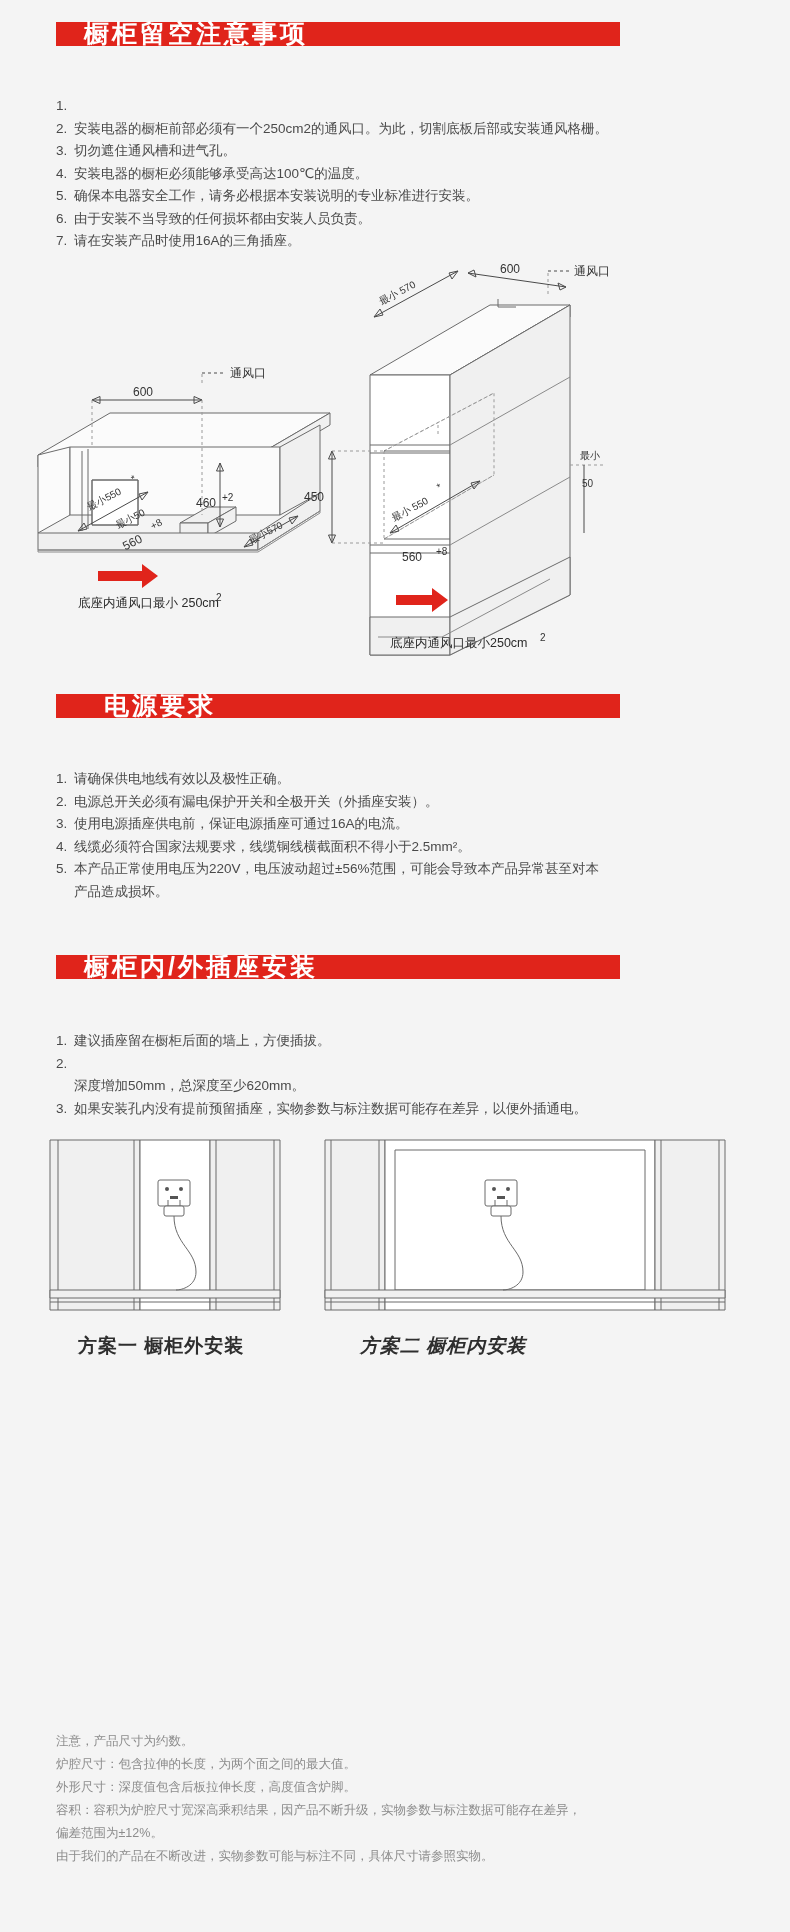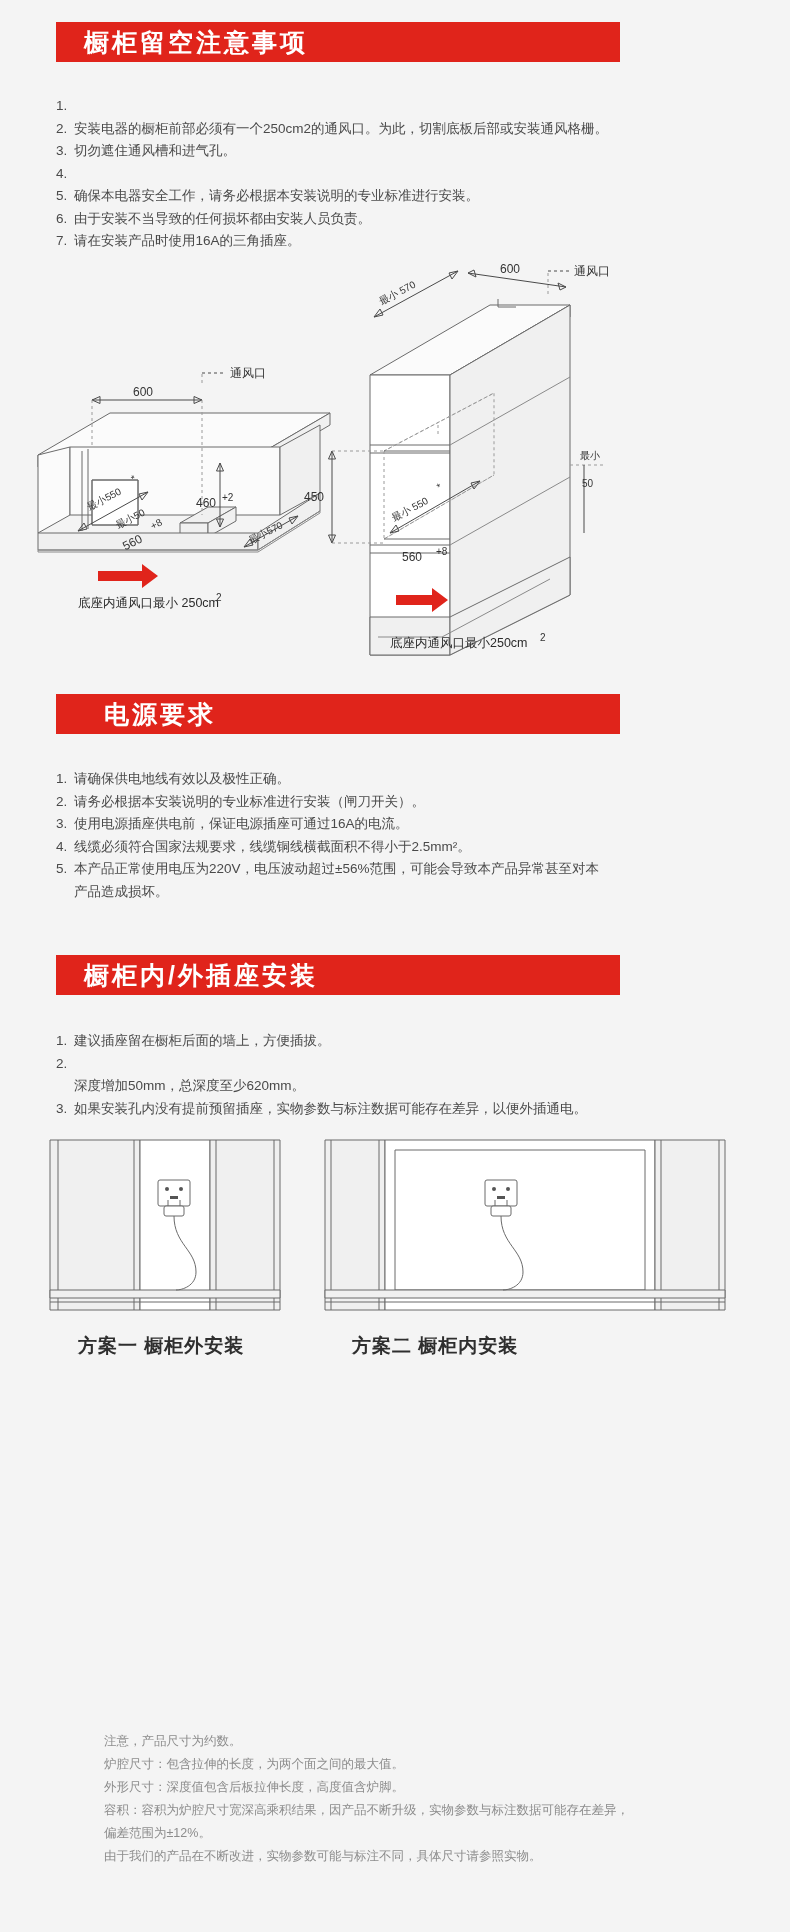--- a/index.html
+++ b/index.html
@@ -10,23 +10,23 @@
     font-family: "Liberation Sans", "DejaVu Sans", sans-serif;
     color: #3a3a3a;
     position: relative;
     overflow: hidden;
   }
   .page { position:relative; width:790px; height:1932px; background:#f4f4f4; }
 
   
   .sec-head {
     position:absolute;
-    height: 40px;
+    height: 24px;
     background:#e0241b;
-    display:flex; align-items:center;
+    display:flex; align-items:flex-end;
     padding-left: 28px;
   }
   .sec-head .title {
     color:#ffffff;
     font-size: 25px;
     font-weight: bold;
     letter-spacing: 3px;
     line-height: 1;
     white-space: nowrap;
   }
@@ -44,21 +44,20 @@
   .list .li .txt { }
   .list .li .cont { padding-left:18px; }
 
   
   .notes { position:absolute; left:56px; top:1730px; width:700px; }
   .notes .n {
     font-size: 12.5px;
     line-height: 23px;
     color:#8c8c8c;
     white-space:nowrap;
-    margin-left:48px;
   }
 
   
   .scheme-cap {
     position:absolute;
     font-size:19px;
     font-weight:bold;
     color:#2e2e2e;
     letter-spacing:1px;
     white-space:nowrap;
@@ -95,20 +94,21 @@
     <div class="li">
       <span class="num">2.</span>
       <span class="txt">安装电器的橱柜前部必须有一个250cm2的通风口。为此，切割底板后部或安装通风格栅。</span>
     </div>
     <div class="li">
       <span class="num">3.</span>
       <span class="txt">切勿遮住通风槽和进气孔。</span>
     </div>
     <div class="li">
       <span class="num">4.</span>
+      <span class="txt">安装电器的橱柜必须能够承受高达100℃的温度。</span>
     </div>
     <div class="li">
       <span class="num">5.</span>
       <span class="txt">确保本电器安全工作，请务必根据本安装说明的专业标准进行安装。</span>
     </div>
     <div class="li">
       <span class="num">6.</span>
       <span class="txt">由于安装不当导致的任何损坏都由安装人员负责。</span>
     </div>
     <div class="li">
@@ -274,21 +274,21 @@
     <span class="title">电源要求</span>
   </div>
 
   <div class="list" style="left:56px; top:768px; width:700px;">
     <div class="li">
       <span class="num">1.</span>
       <span class="txt">请确保供电地线有效以及极性正确。</span>
     </div>
     <div class="li">
       <span class="num">2.</span>
-      <span class="txt">请务必根据本安装说明的专业标准进行安装（闸刀开关）。</span>
+      <span class="txt">电源总开关必须有漏电保护开关和全极开关（外插座安装）。</span>
     </div>
     <div class="li">
       <span class="num">3.</span>
       <span class="txt">使用电源插座供电前，保证电源插座可通过16A的电流。</span>
     </div>
     <div class="li">
       <span class="num">4.</span>
       <span class="txt">线缆必须符合国家法规要求，线缆铜线横截面积不得小于2.5mm²。</span>
     </div>
     <div class="li">
@@ -366,21 +366,21 @@
       <rect class="facewhite" x="160" y="40" width="32" height="26" rx="2"></rect>
       <circle cx="169" cy="49" r="2" fill="#555"></circle>
       <circle cx="183" cy="49" r="2" fill="#555"></circle>
       <rect x="172" y="56" width="8" height="3" fill="#555"></rect>
 
       <rect class="facewhite" x="166" y="66" width="20" height="10" rx="2"></rect>
       <path class="ln" d="M170,66 L170,60 M182,66 L182,60" stroke="#555"></path>
       <path class="ln" d="M176,76 C176,104 198,110 198,132 C198,146 184,150 178,150" stroke="#444" stroke-width="1.6"></path>
     </svg>
   </div>
-  <div class="scheme-cap" style="left:352px; top:1333px;">方案二  橱柜内安装</div>
+  <div class="scheme-cap" style="left:360px; top:1333px;font-style:italic;">方案二  橱柜内安装</div>
 
   <div class="notes">
     <div class="n">注意，产品尺寸为约数。</div>
     <div class="n">炉腔尺寸：包含拉伸的长度，为两个面之间的最大值。</div>
     <div class="n">外形尺寸：深度值包含后板拉伸长度，高度值含炉脚。</div>
     <div class="n">容积：容积为炉腔尺寸宽深高乘积结果，因产品不断升级，实物参数与标注数据可能存在差异，</div>
     <div class="n">偏差范围为±12%。</div>
     <div class="n">由于我们的产品在不断改进，实物参数可能与标注不同，具体尺寸请参照实物。</div>
   </div>
 

